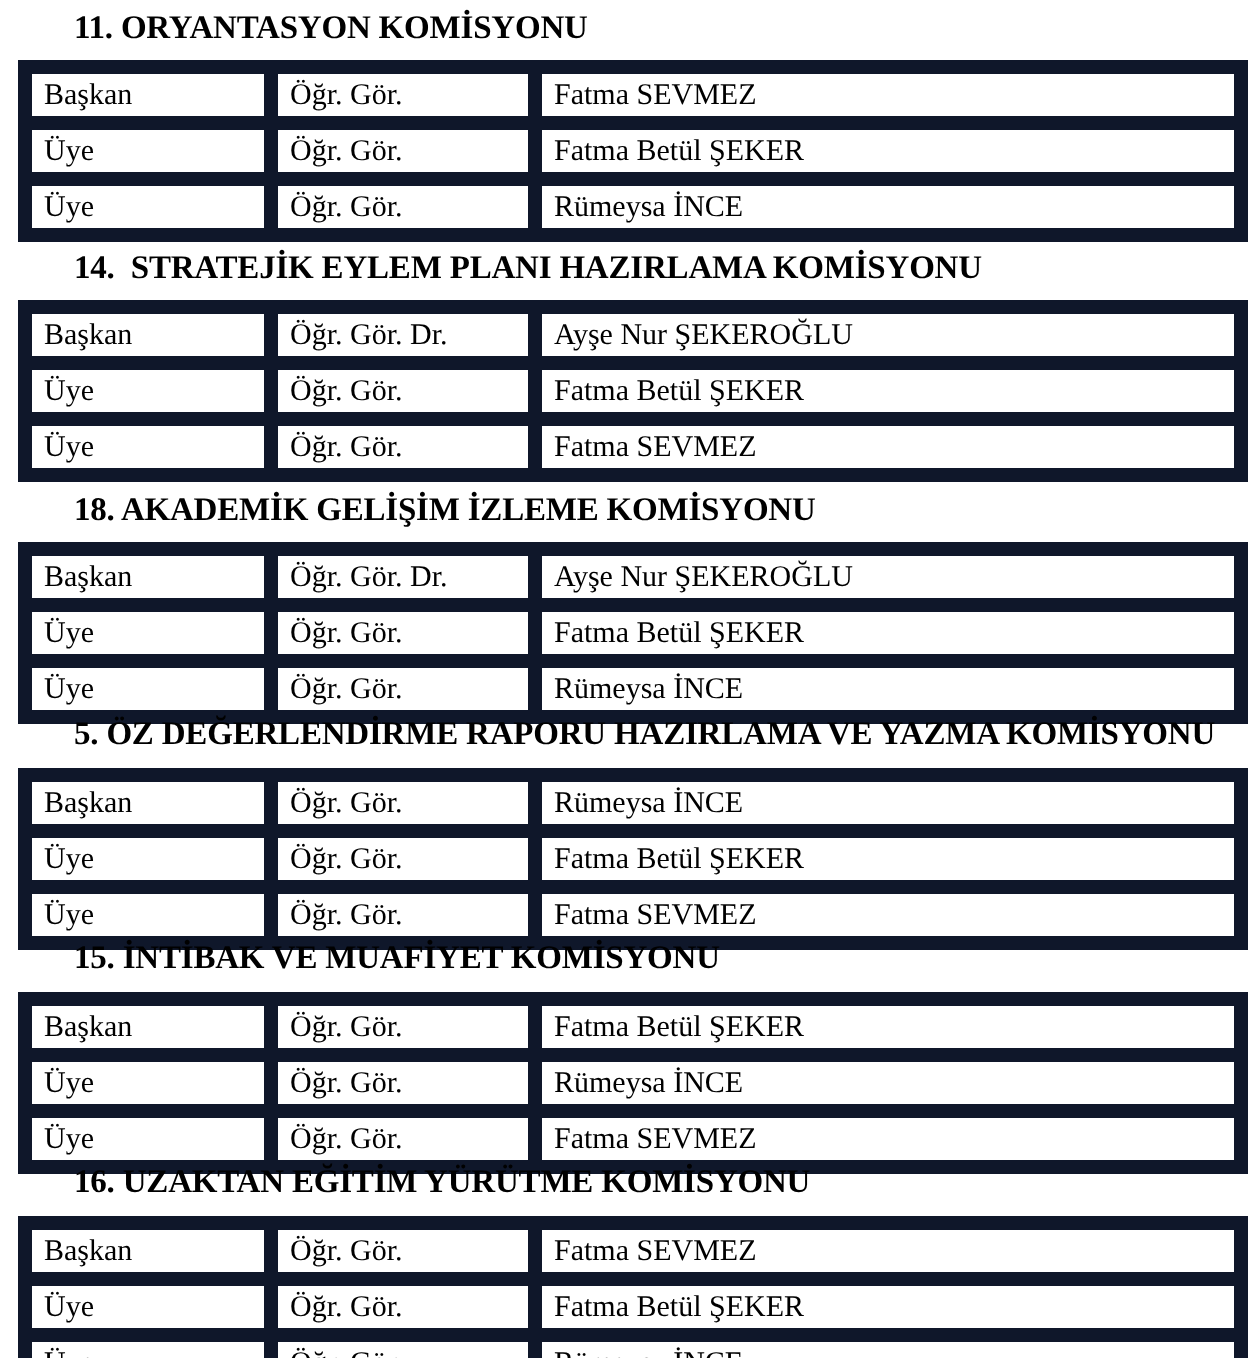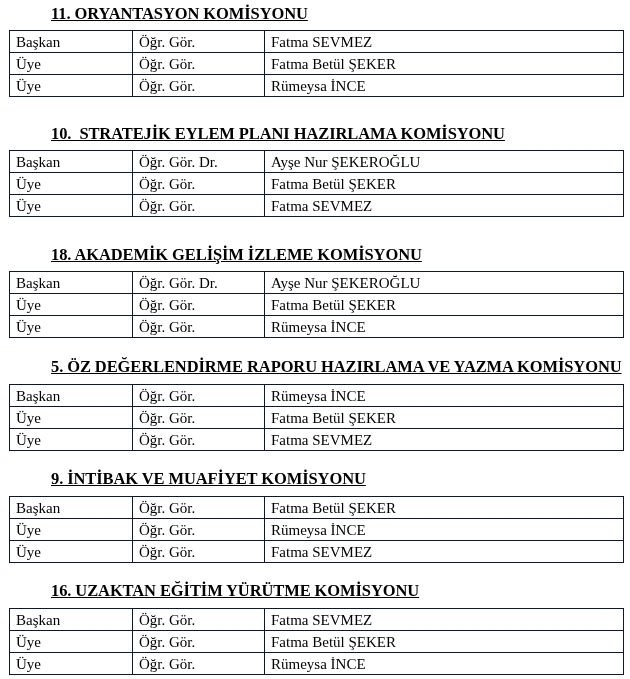--- a/index.html
+++ b/index.html
@@ -2,30 +2,30 @@
 <html><head>
 <meta charset="utf-8">
 <style>
   html, body { margin: 0; padding: 0; background: #ffffff; }
   body {
     width: 630px; height: 679px; position: relative; overflow: hidden;
     font-family: "Liberation Serif", "DejaVu Serif", serif; color: #000;
   }
   .section { position: absolute; left: 0; width: 630px; }
   .title {
-    position: absolute; left: 51px; top: 0;
+    position: absolute; left: 37px; top: 0;
     font-weight: bold; font-size: 16.5px; line-height: 20px;
-    white-space: nowrap; letter-spacing: -0.1px; text-decoration: underline;
+    white-space: nowrap; letter-spacing: -0.1px;
   }
   table.committee {
     position: absolute; left: 9px; width: 615px;
     border-collapse: collapse; table-layout: fixed;
   }
   table.committee td {
-    border: 1px solid #0f172a; height: 21px; padding: 0 0 0 6px;
+    border: 7px solid #0f172a; height: 21px; padding: 0 0 0 6px;
     font-size: 15px; line-height: 20px; white-space: nowrap; overflow: hidden;
     vertical-align: middle;
   }
   col.c1 { width: 123px; }
   col.c2 { width: 132px; }
   col.c3 { width: auto; }
 </style>
 </head>
 <body>
 
@@ -51,21 +51,21 @@
     <tr>
       <td>Üye</td>
       <td>Öğr. Gör.</td>
       <td>Rümeysa İNCE</td>
     </tr>
   </tbody>
     </table>
 </div>
 
 <div class="section" style="top:124px;">
-  <div class="title" style="white-space:pre;">10.  STRATEJİK EYLEM PLANI HAZIRLAMA KOMİSYONU</div>
+  <div class="title" style="white-space:pre;">14.  STRATEJİK EYLEM PLANI HAZIRLAMA KOMİSYONU</div>
   <table class="committee" style="top:26px;">
     <colgroup>
         <col class="c1">
         <col class="c2">
         <col class="c3">
       </colgroup>
     <tbody>
         <tr>
       <td>Başkan</td>
       <td>Öğr. Gör. Dr.</td>
@@ -135,21 +135,21 @@
     <tr>
       <td>Üye</td>
       <td>Öğr. Gör.</td>
       <td>Fatma SEVMEZ</td>
     </tr>
   </tbody>
     </table>
 </div>
 
 <div class="section" style="top:469px;">
-  <div class="title">9. İNTİBAK VE MUAFİYET KOMİSYONU</div>
+  <div class="title">15. İNTİBAK VE MUAFİYET KOMİSYONU</div>
   <table class="committee" style="top:27px;">
     <colgroup>
         <col class="c1">
         <col class="c2">
         <col class="c3">
       </colgroup>
     <tbody>
         <tr>
       <td>Başkan</td>
       <td>Öğr. Gör.</td>

